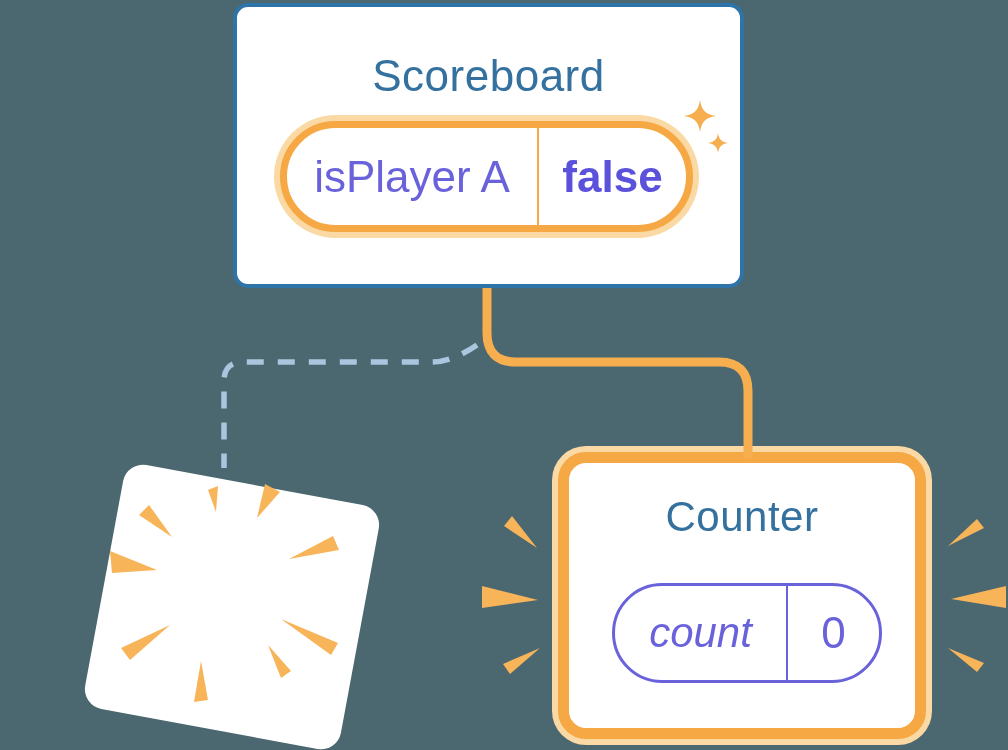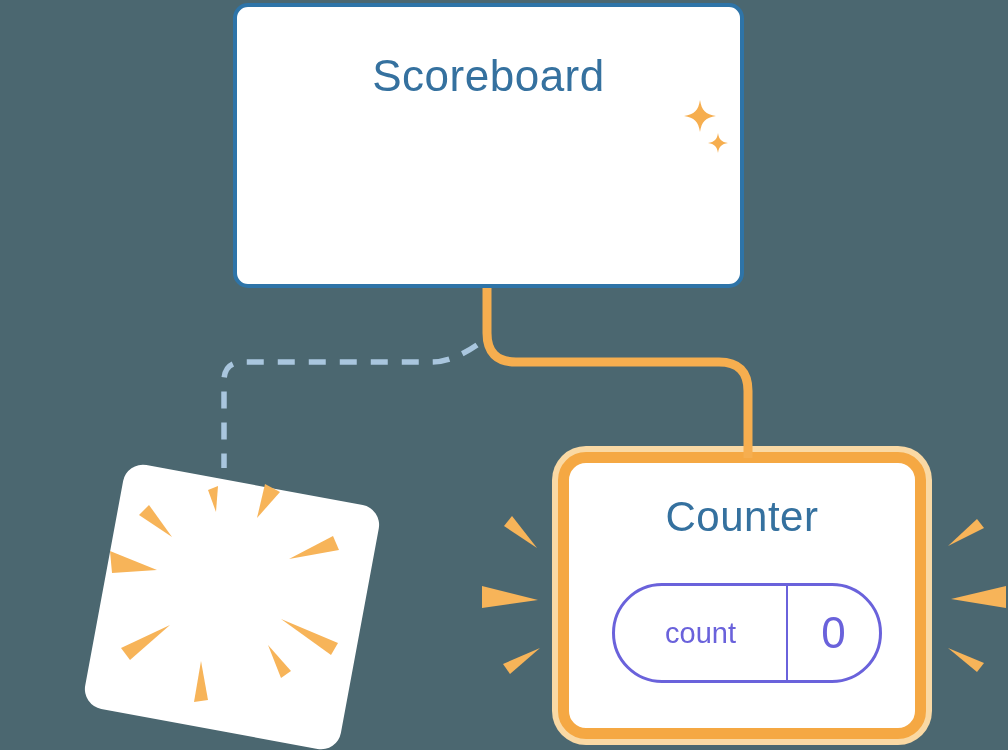--- a/index.html
+++ b/index.html
@@ -55,21 +55,21 @@
     border-radius:54px;
   }
   .pill .seg{display:flex;align-items:center;justify-content:center;}
   .pill .seg-name{flex:1;}
   .pill-orange .seg-value{width:147px;}
   .pill-purple .seg-value{width:91px;}
   .pill-orange .seg-divider{width:2px;background:var(--state-orange,#F5A843);}
   .pill-purple .seg-divider{width:2px;background:var(--state-purple,#6A62DB);}
   .state-name{color:var(--state-purple,#6A62DB);font-size:44px;}
   .pill-orange .state-value{color:var(--state-value-purple,#5B51DB);font-size:44px;font-weight:bold;}
-  .pill-purple .state-name{font-size:29px;}
+  .pill-purple .state-name{font-size:42px;font-style:italic;}
   .pill-purple .state-value{color:var(--state-purple,#6A62DB);font-size:44px;}
   
   .overlay{
     position:absolute;left:0;top:0;width:1008px;height:750px;
     pointer-events:none;
   }
   .edge-active{
     fill:none;
     stroke:var(--connector-orange,#F6AE4F);
     stroke-width:9;
@@ -84,20 +84,25 @@
   .burst{fill:var(--burst-orange,#F7B459);}
   .sparkle{fill:var(--connector-orange,#F6AE4F);}
 </style>
 </head>
 <body>
 
 <div class="stage">
 
   <div class="card scoreboard-card">
     <div class="card-title">Scoreboard</div>
+    <div class="pill pill-orange">
+      <div class="seg seg-name state-name">isPlayer A</div>
+      <div class="seg-divider"></div>
+      <div class="seg seg-value state-value">false</div>
+    </div>
   </div>
 
   <div class="card counter-card">
     <div class="card-title">Counter</div>
     <div class="pill pill-purple">
       <div class="seg seg-name state-name">count</div>
       <div class="seg-divider"></div>
       <div class="seg seg-value state-value">0</div>
     </div>
   </div>

